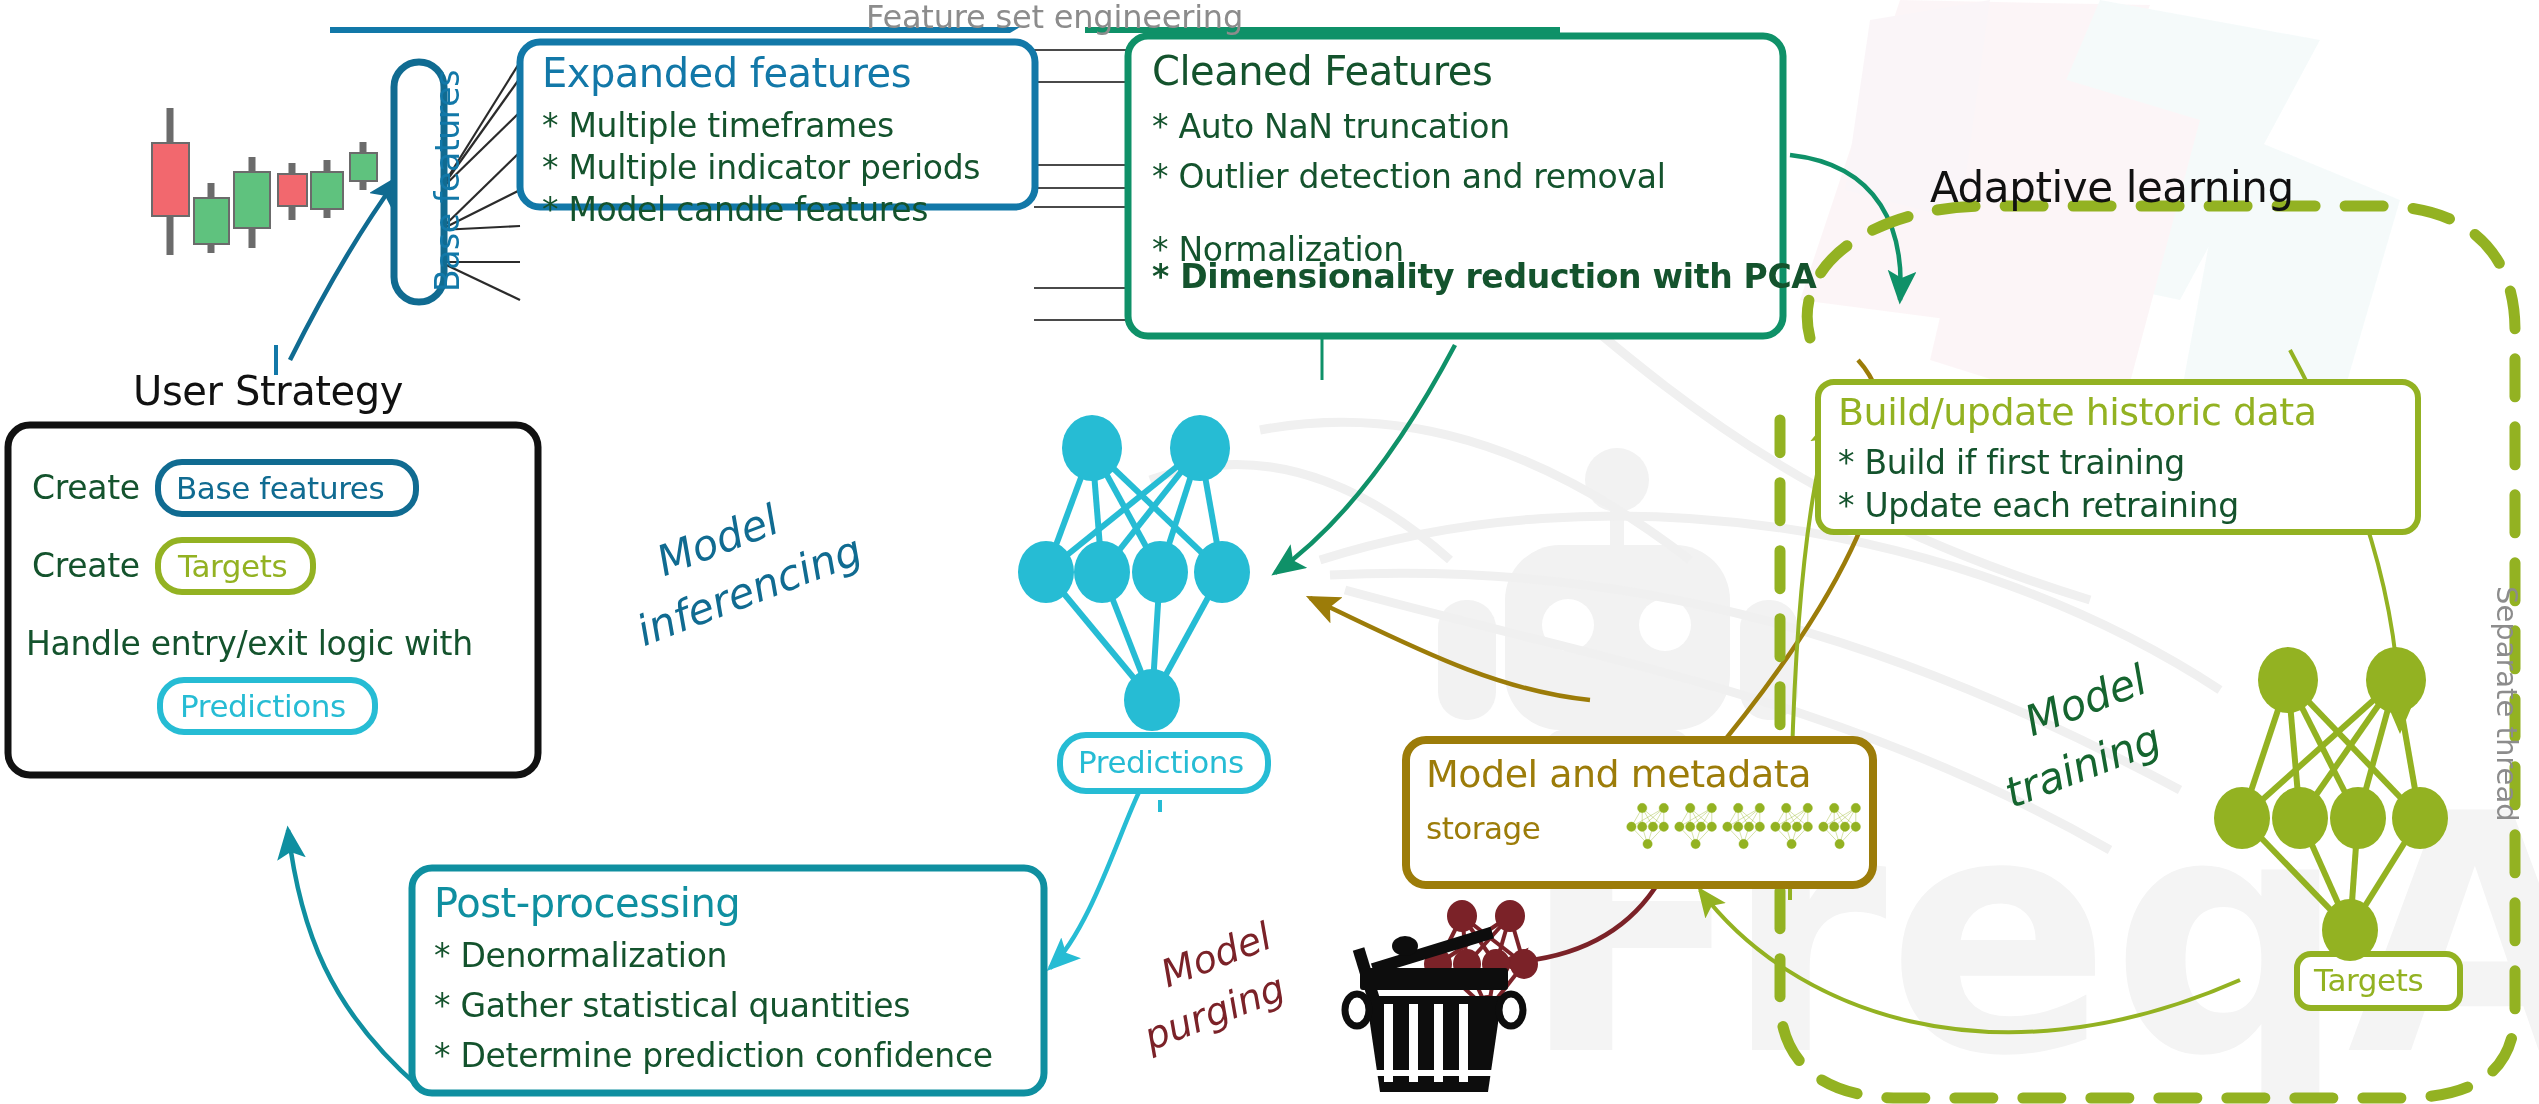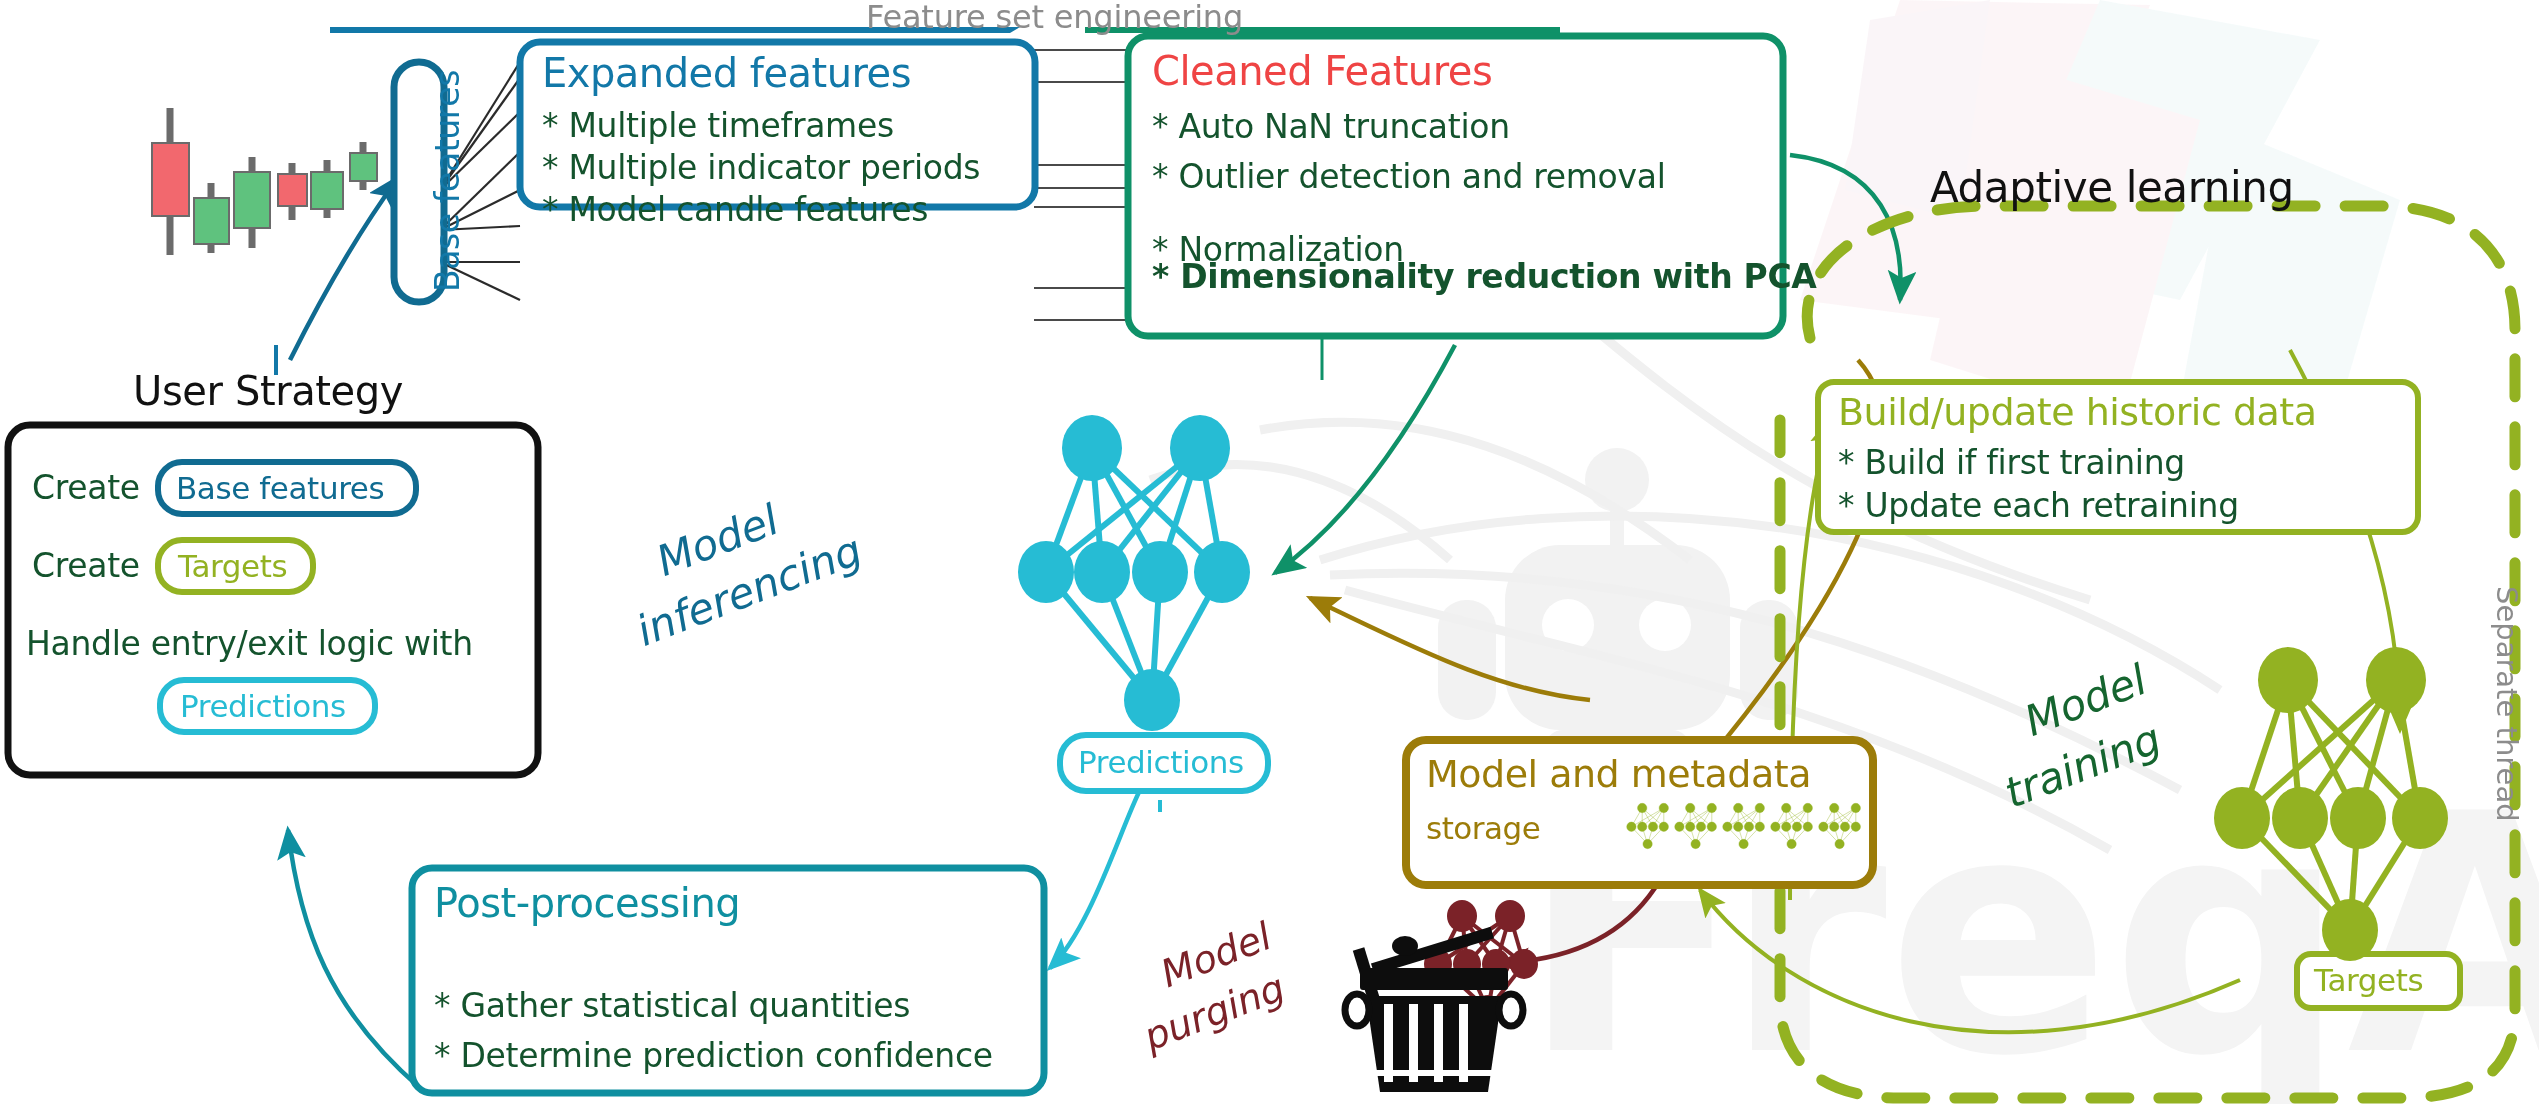--- a/index.html
+++ b/index.html
@@ -14,21 +14,21 @@
 
   .box-title{font-size:40px;letter-spacing:-0.5px;}
   .bullet{font-size:33px;color:#14532d;letter-spacing:-0.3px;}
   .tag-label{font-size:31px;letter-spacing:-0.4px;}
   .script-lbl{font-size:42px;font-style:italic;font-family:"DejaVu Sans",sans-serif;letter-spacing:0px;}
   .hdr-gray{font-size:32px;color:#8c8c8c;letter-spacing:-0.2px;}
   .plain-hd{font-size:40px;color:#111;letter-spacing:-0.4px;}
 
   .c-blue{color:#1278a8;}
   .c-dblue{color:#106b91;}
-  .c-green{color:#ef4444;}
+  .c-green{color:#14532d;}
   .c-teal{color:#0f8fa0;}
   .c-cyan{color:#26bcd4;}
   .c-olive{color:#93b222;}
   .c-gold{color:#9c7c09;}
   .c-dkgreen{color:#15652f;}
   .c-maroon{color:#7b2228;}
   .c-gray{color:#8c8c8c;}
 
   .rot-v{transform:rotate(-90deg);transform-origin:0 0;}
   .rot-v-cw{transform:rotate(90deg);transform-origin:0 0;}
@@ -435,20 +435,21 @@
 
   <div class="txt plain-hd" style="left:133px;top:368px;">User Strategy</div>
   <div class="txt bullet" style="left:32px;top:468px;">Create</div>
   <div class="txt tag-label c-dblue" style="left:176px;top:470px;">Base features</div>
   <div class="txt bullet" style="left:32px;top:546px;">Create</div>
   <div class="txt tag-label c-olive" style="left:178px;top:548px;">Targets</div>
   <div class="txt bullet" style="left:26px;top:624px;">Handle entry/exit logic with</div>
   <div class="txt tag-label c-cyan" style="left:180px;top:688px;">Predictions</div>
 
   <div class="txt box-title c-teal" style="left:434px;top:880px;text-align:right;">Post-processing</div>
+  <div class="txt bullet" style="left:434px;top:936px;">* Denormalization</div>
   <div class="txt bullet" style="left:434px;top:986px;">* Gather statistical quantities</div>
   <div class="txt bullet" style="left:434px;top:1036px;">* Determine prediction confidence</div>
 
   <div class="txt script-lbl c-dblue rot-neg20" style="left:650px;top:540px;">Model</div>
   <div class="txt script-lbl c-dblue rot-neg20" style="left:630px;top:610px;">inferencing</div>
 
   <div class="txt tag-label c-cyan" style="left:1078px;top:744px;">Predictions</div>
 
   <div class="txt box-title c-gold" style="left:1426px;top:752px;font-size:38px;">Model and metadata</div>
   <div class="txt box-title c-gold" style="left:1426px;top:810px;font-size:31px;">storage</div>

